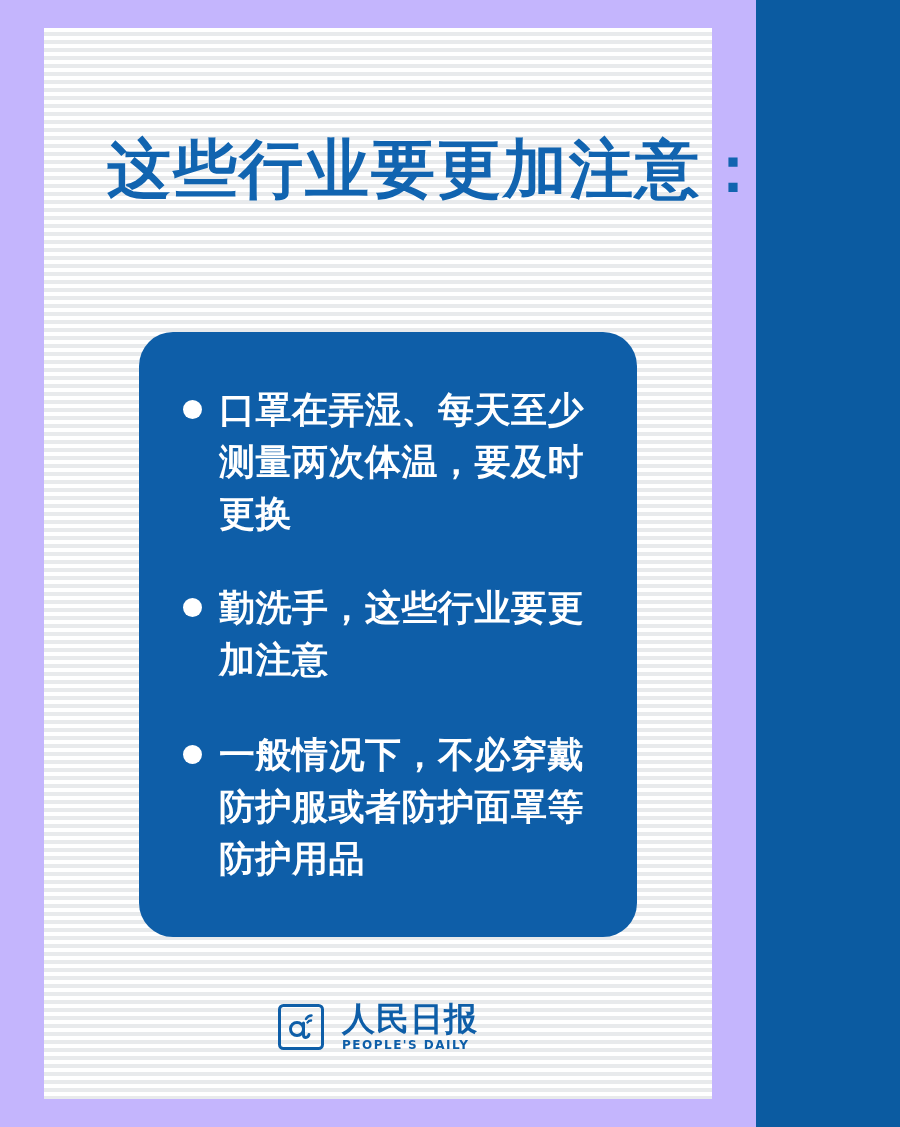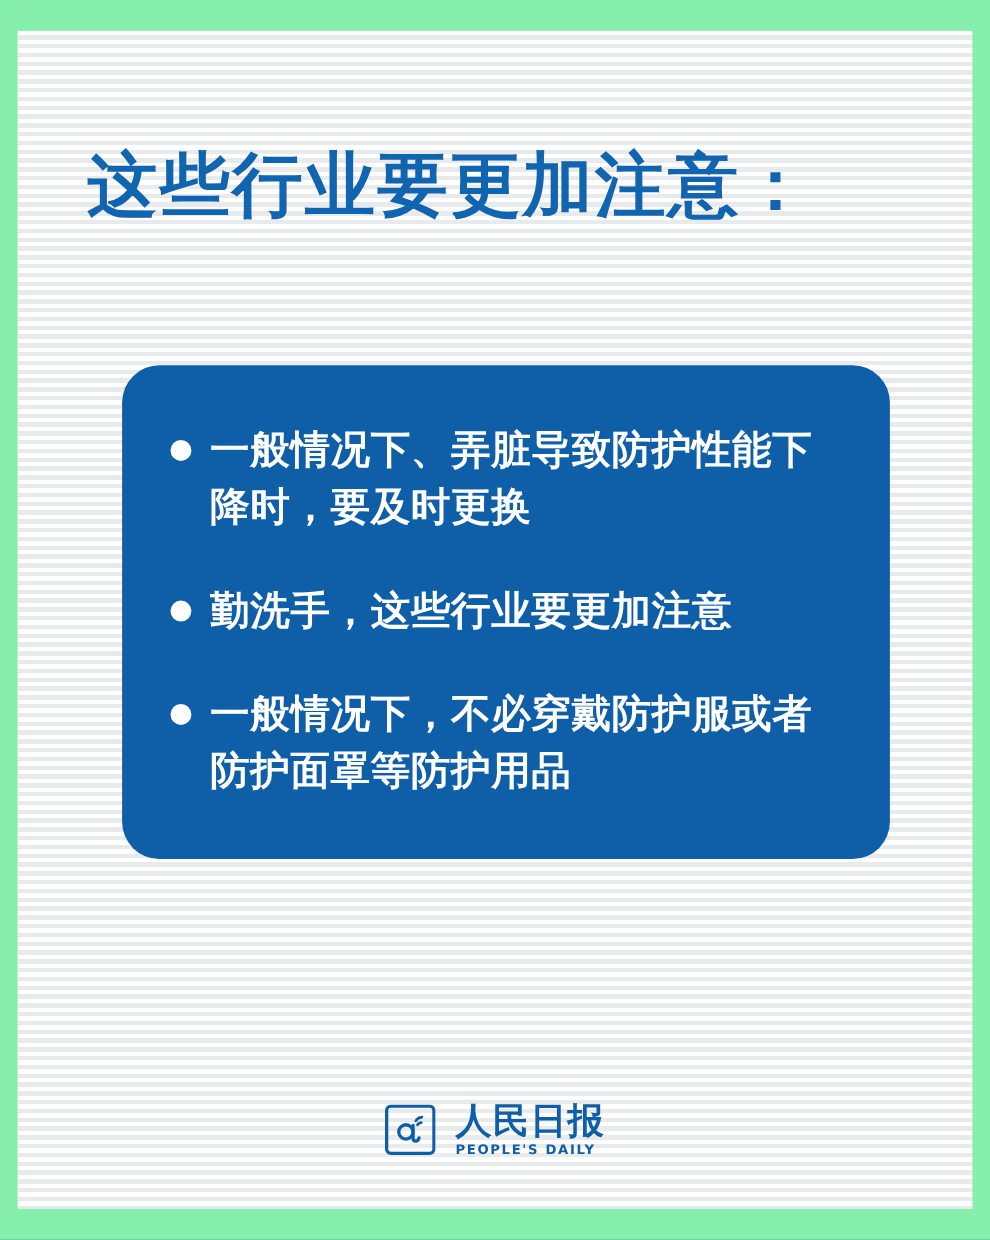--- a/index.html
+++ b/index.html
@@ -9,25 +9,25 @@
   body {
     width: 900px;
     height: 1127px;
     background: #0b5ba1;
     font-family: "DejaVu Sans", "Liberation Sans", sans-serif;
     overflow: hidden;
   }
 
   .poster {
     position: relative;
-    width: 900px;
+    width: 756px;
     height: 1127px;
-    background: #86efac;
+    background: #c4b5fd;
     box-sizing: border-box;
-    padding: 28px 16px;
+    padding: 28px 44px;
   }
 
   .card {
     position: relative;
     width: 100%;
     height: 100%;
     background:
       repeating-linear-gradient(
         to bottom,
         #ffffff 0px,
@@ -146,21 +146,21 @@
 <div class="poster">
   <div class="card">
 
     <h1 class="title">这些行业要更加注意：</h1>
 
 
     <div class="bluebox">
 
       <div class="bullet-row">
         <span class="dot"></span>
-        <span class="bullet-text">一般情况下、弄脏导致防护性能下降时，要及时更换</span>
+        <span class="bullet-text">口罩在弄湿、每天至少测量两次体温，要及时更换</span>
       </div>
 
       <div class="bullet-row">
         <span class="dot"></span>
         <span class="bullet-text">勤洗手，这些行业要更加注意</span>
       </div>
 
       <div class="bullet-row">
         <span class="dot"></span>
         <span class="bullet-text">一般情况下，不必穿戴防护服或者防护面罩等防护用品</span>

